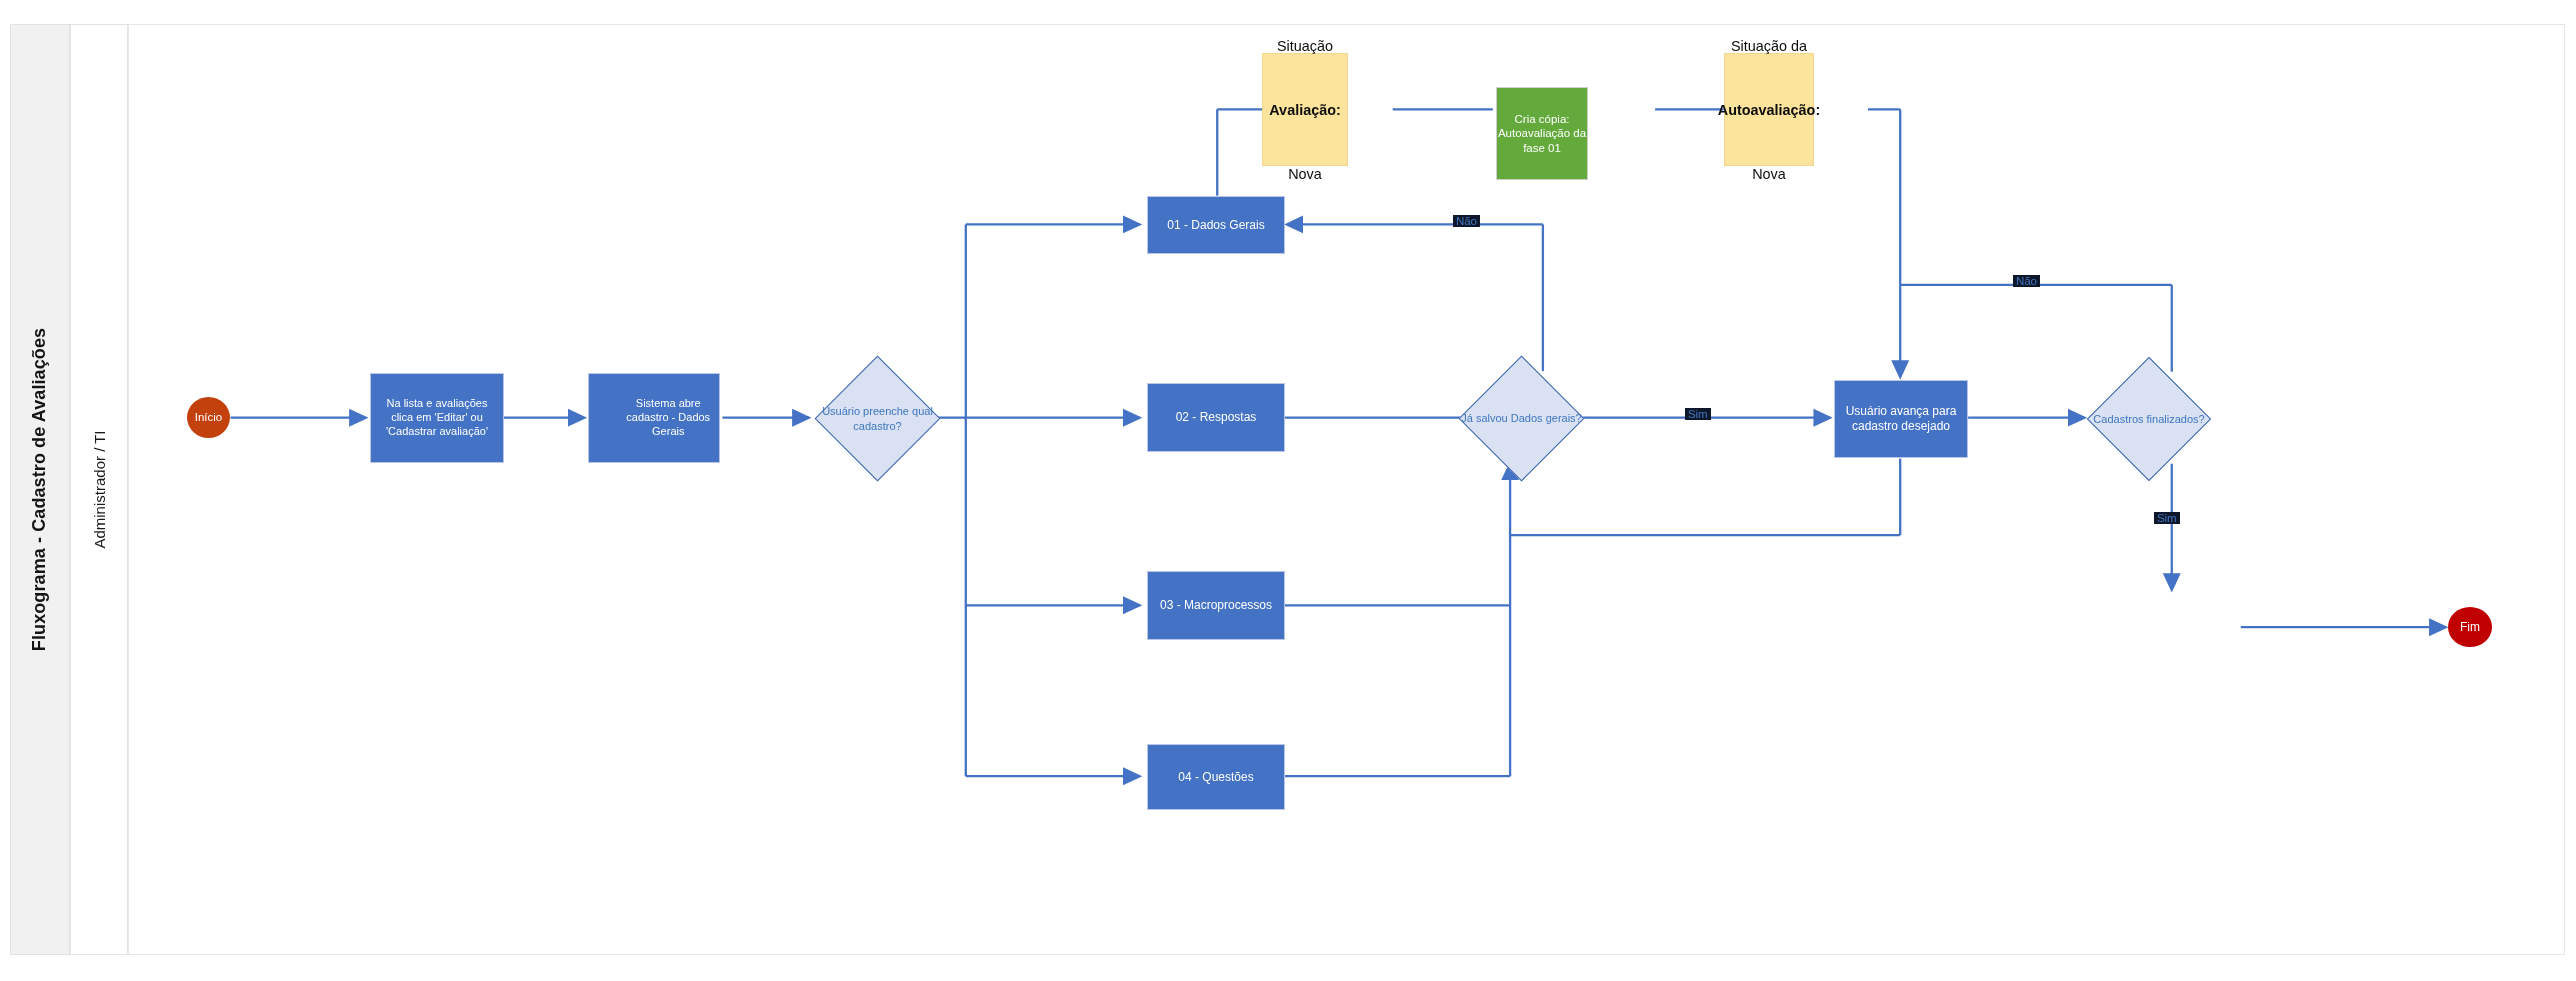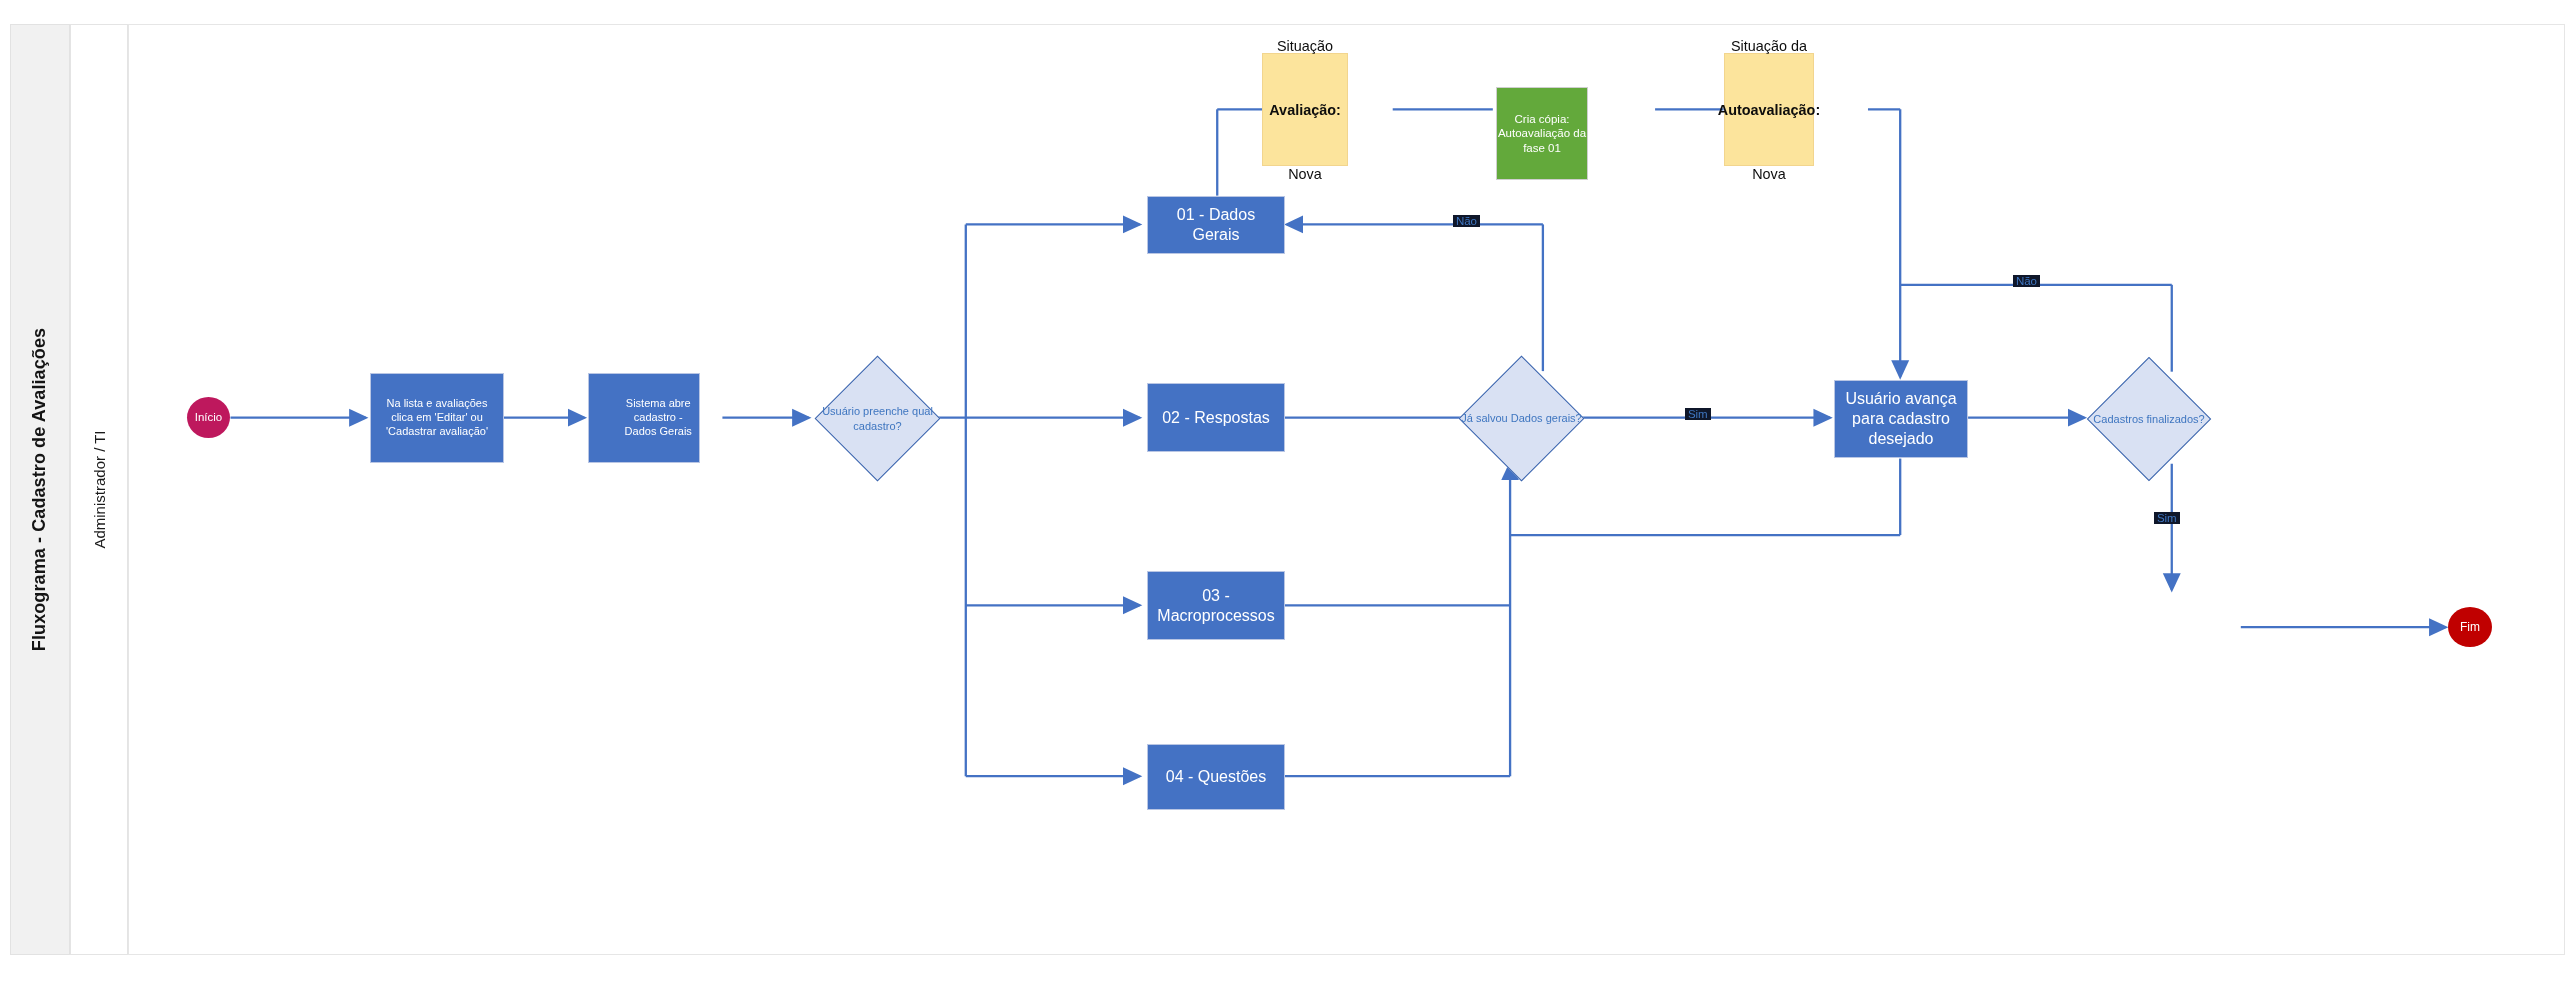--- a/index.html
+++ b/index.html
@@ -24,22 +24,22 @@
         border:0.6px solid #e6e6e6;box-sizing:border-box;background:#ffffff;}
 
   
   #wires{position:absolute;left:0;top:0;width:2576px;height:981px;pointer-events:none;}
 
   
   .node{position:absolute;box-sizing:border-box;display:flex;align-items:center;
         justify-content:center;text-align:center;line-height:1.25;}
 
   .proc{background:#4472c4;color:#ffffff;border:0.6px solid #b9c6e4;font-size:11px;padding:2.3px 3.5px;}
-  .proc.big{font-size:16px;}
-  .term-start{background:#be185d;color:#ffffff;border-radius:50%;font-size:11.5px;}
+  .proc.big{font-size:12px;}
+  .term-start{background:#c2410c;color:#ffffff;border-radius:50%;font-size:11.5px;}
   .term-end{background:#c00000;color:#ffffff;border-radius:50%;font-size:12px;}
   .note-y{background:#fce49c;color:#0d0d0d;border:0.6px solid #f2d58e;font-size:14.4px;gap:46px;}
   .note-g{background:#63a93b;color:#ffffff;border:0.6px solid #cfcfcf;font-size:11.5px;}
   .note-y b{font-weight:bold;}
 
   
   .dec{position:absolute;}
   .dec .dshape{position:absolute;left:0;top:0;width:100%;height:100%;
         background:#d9e1f3;border:1.2px solid #3a64ad;
         transform:rotate(45deg);box-sizing:border-box;}
@@ -119,21 +119,21 @@
   </svg>
 
   <div class="node term-start" style="left:187px;top:397px;width:43px;height:41px;">
     <span>Início</span>
   </div>
 
   <div class="node proc" style="left:370px;top:373px;width:134px;height:90px;">
     <span>Na lista e avaliações clica em 'Editar' ou  'Cadastrar avaliação'</span>
   </div>
 
-  <div class="node proc" style="left:588px;top:373px;width:112px;height:90px;padding-left:32px;">
+  <div class="node proc" style="left:588px;top:373px;width:132px;height:90px;padding-left:32px;">
     <span>Sistema abre cadastro  - Dados Gerais</span>
   </div>
 
   <div class="dec" style="left:833px;top:374px;width:89px;height:89px;">
     <div class="dshape"></div>
     <div class="dtext">Usuário preenche qual cadastro?</div>
   </div>
 
   <div class="node proc big" style="left:1147px;top:196px;width:138px;height:58px;">
     <span>01 - Dados Gerais</span>

